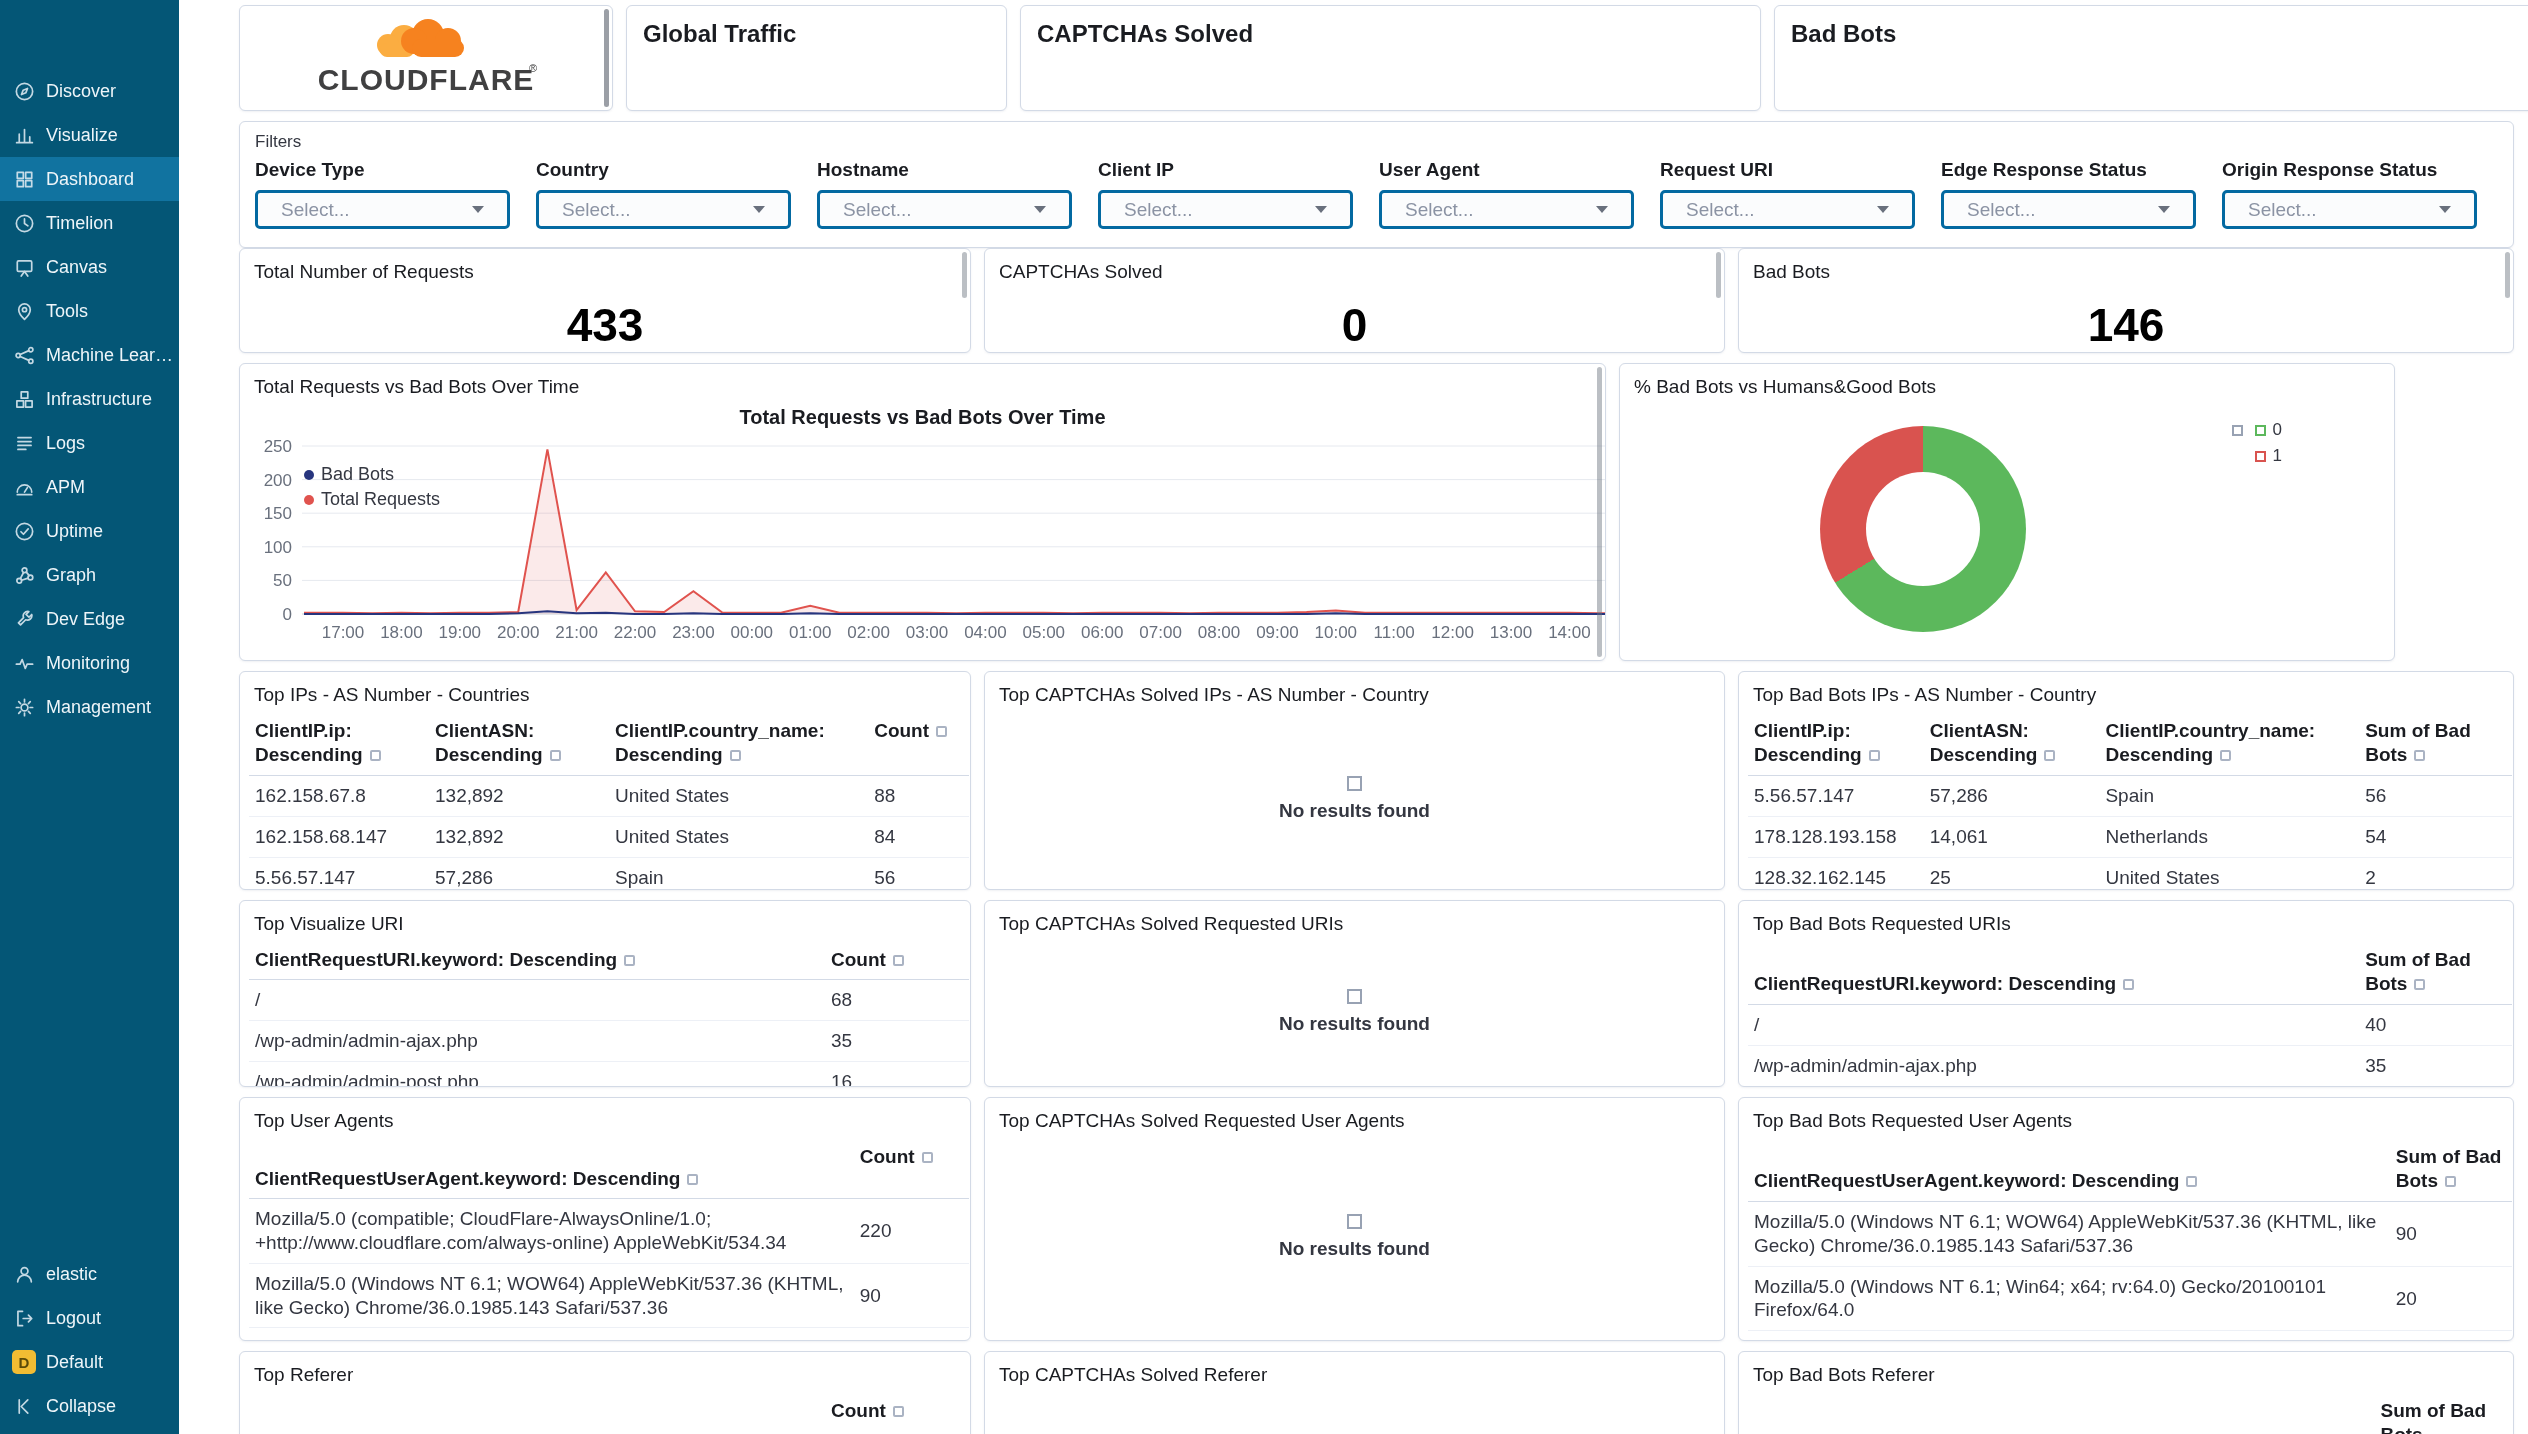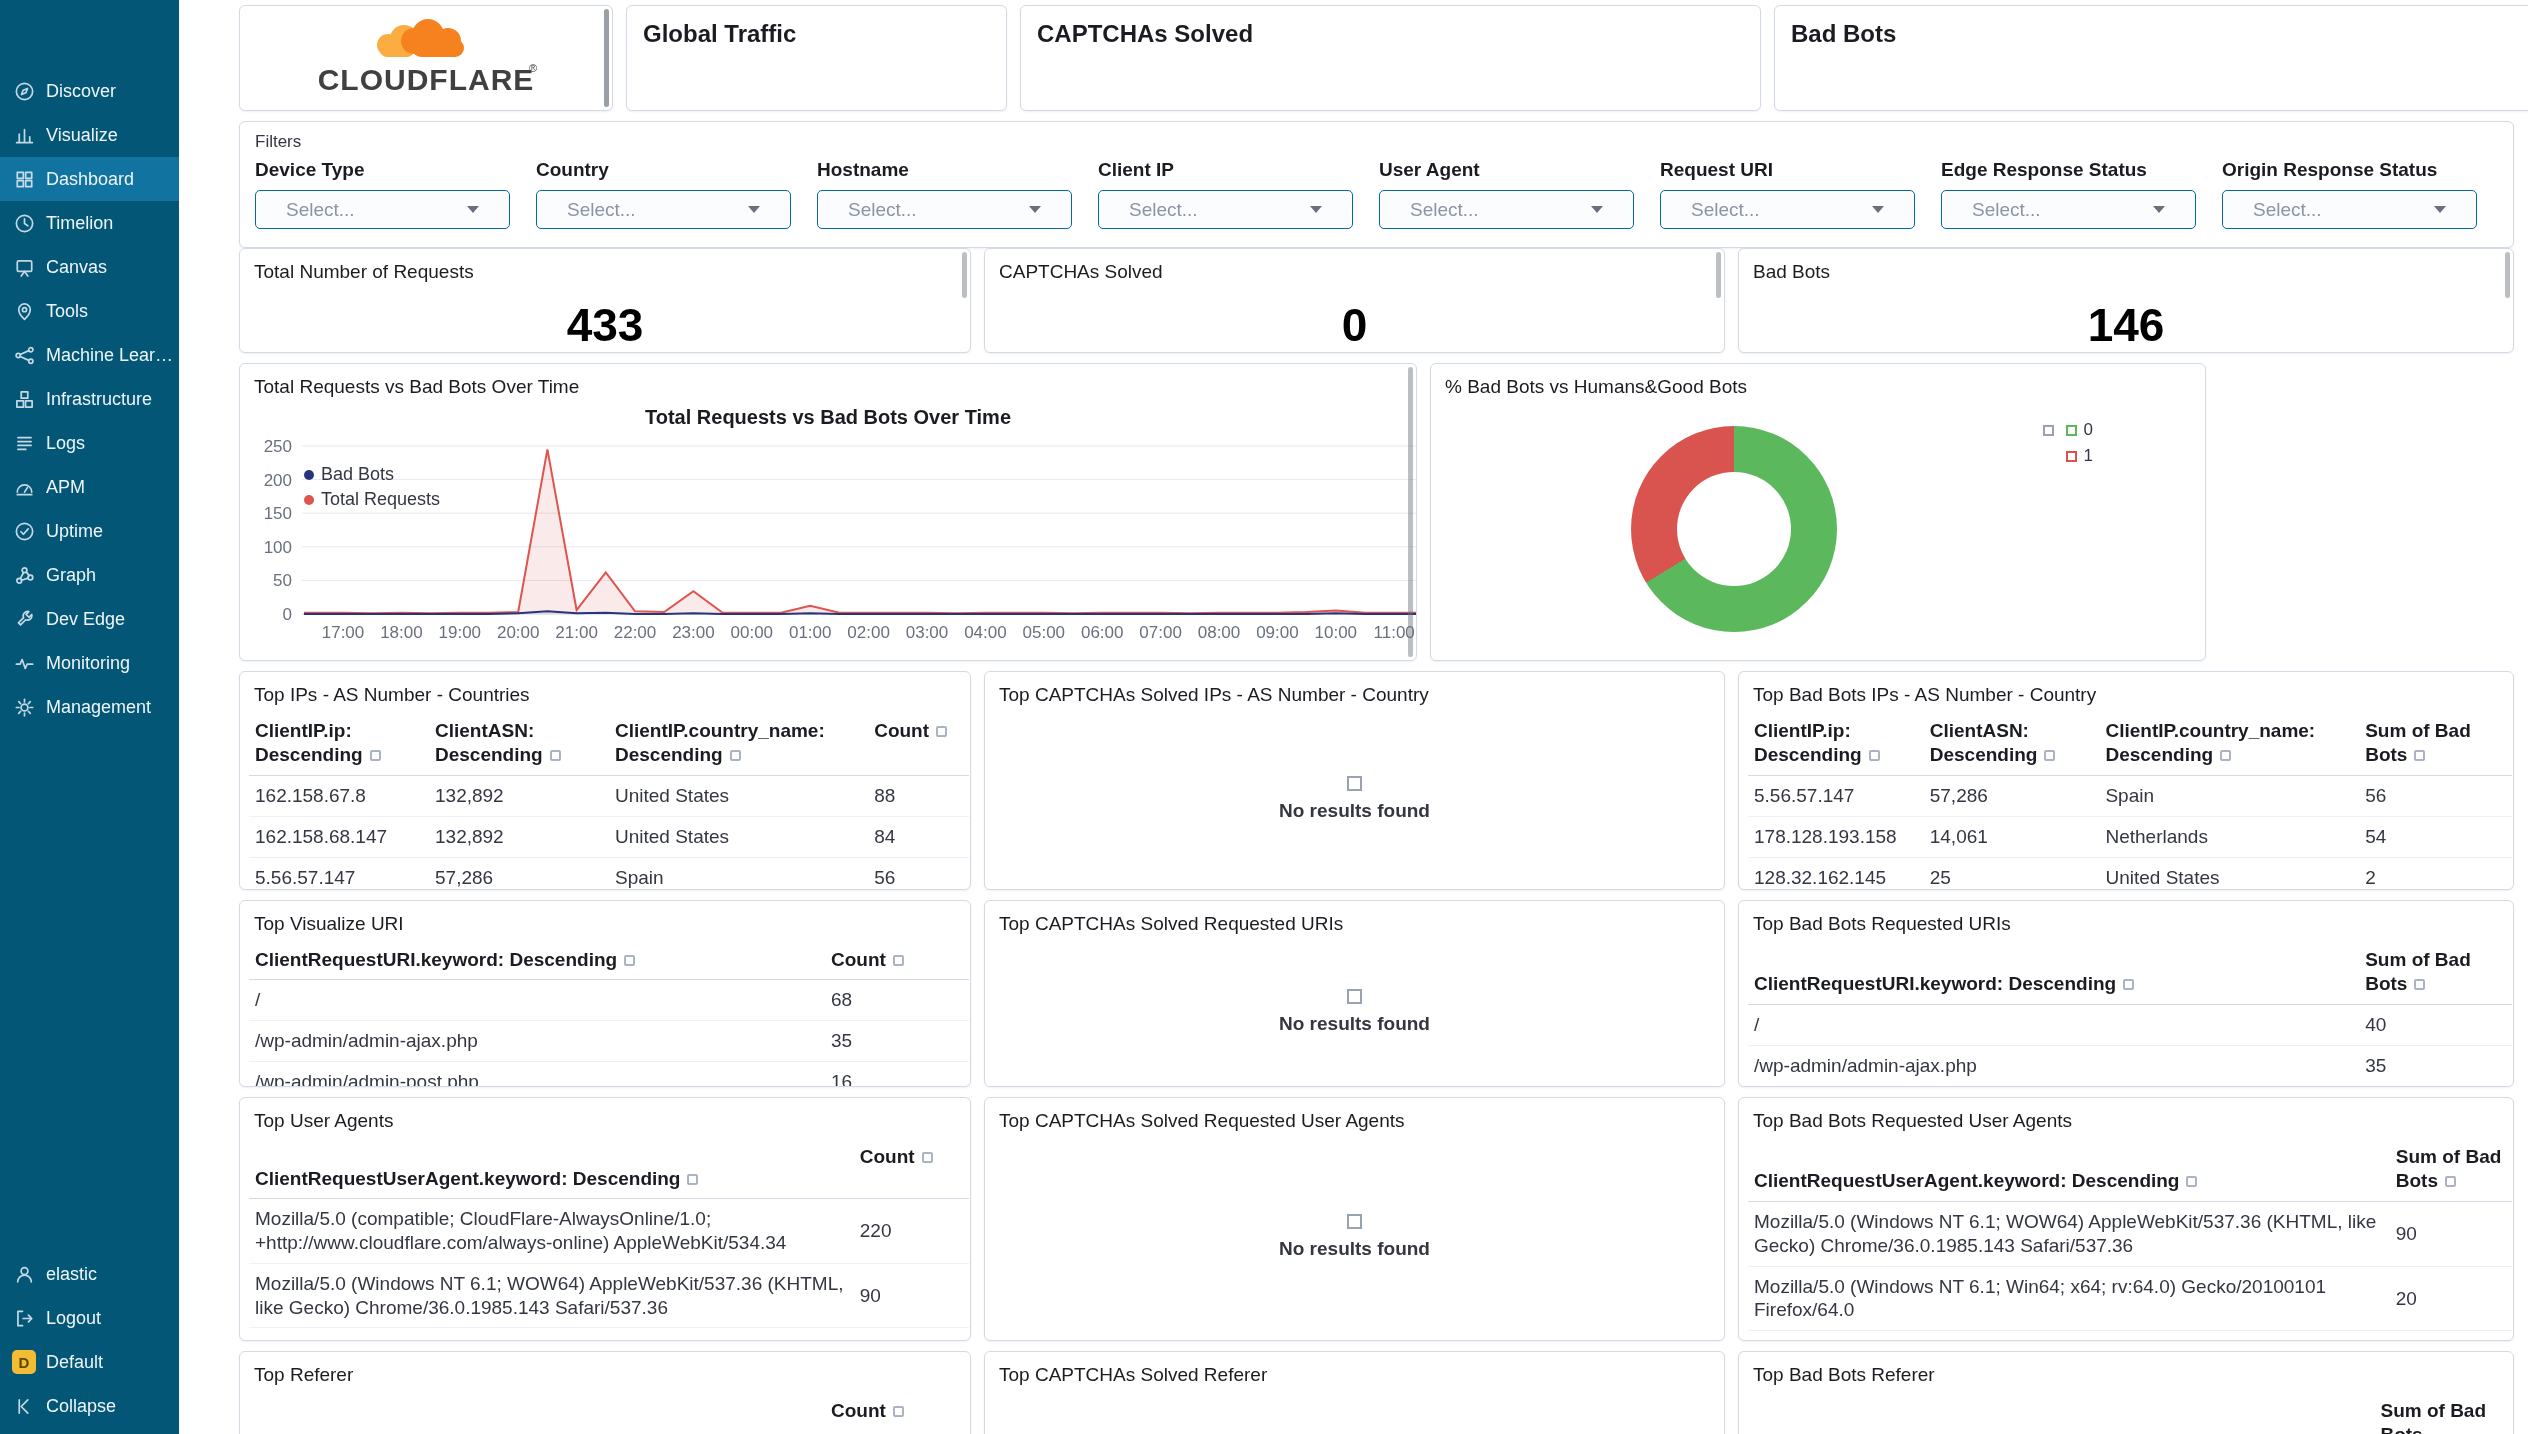--- a/index.html
+++ b/index.html
@@ -33,32 +33,32 @@
   .p-gt{width:381px;height:106px}
   .p-hca{width:741px;height:106px}
   .p-hbb{width:776px;height:106px}
   .big-title{font-size:24px;font-weight:bold;color:#1a1c21;padding:14px 16px}
 
   .filters-panel{width:2275px;height:127px;}
   .filters-heading{font-size:17px;color:#343741;padding:10px 0 0 15px}
   .filters-fields{display:flex;padding-left:15px}
   .filter-field{width:281px}
   .filter-label{font-weight:bold;font-size:19px;margin:7px 0 9px;color:#1a1c21}
-  .select-box{width:255px;height:39px;border:1px solid #0369a1;border-radius:5px;background:#fbfcfd;
-    display:flex;align-items:center;justify-content:space-between;padding:0 30px;font-size:19px;
+  .select-box{width:255px;height:39px;border:3px solid #0369a1;border-radius:5px;background:#fbfcfd;
+    display:flex;align-items:center;justify-content:space-between;padding:0 23px;font-size:19px;
     color:#8b93a4;cursor:pointer}
   .select-caret{width:0;height:0;border-left:6px solid transparent;border-right:6px solid transparent;
     border-top:7px solid #69707d}
 
   .panel-title{font-size:19px;color:#1a1c21;padding:12px 14px 6px;line-height:1.2}
   .col-a{width:732px}.col-b{width:741px}.col-c{width:776px}
   .p-m{height:105px}
   .metric-value{font-size:46px;font-weight:bold;color:#000;text-align:center;margin-top:12px;line-height:1}
 
-  .p-chart{width:1178px;height:298px}
+  .p-chart{width:1367px;height:298px}
   .p-donut{width:776px;height:298px}
   .chart-inner-title{position:absolute;top:42px;left:0;width:100%;text-align:center;
     font-weight:bold;font-size:20px;color:#1a1c21}
   #line-svg{position:absolute;left:0;top:0}
   .axis-txt{font-size:17px;fill:#69707d;font-family:"Liberation Sans",sans-serif}
   .line-legend{position:absolute;left:64px;top:100px;font-size:18px;color:#343741}
   .legend-item{display:flex;align-items:center;gap:7px;margin-bottom:4px}
   .legend-dot{width:10px;height:10px;border-radius:50%}
 
   .donut{position:absolute;left:200px;top:62px;width:206px;height:206px;border-radius:50%}

